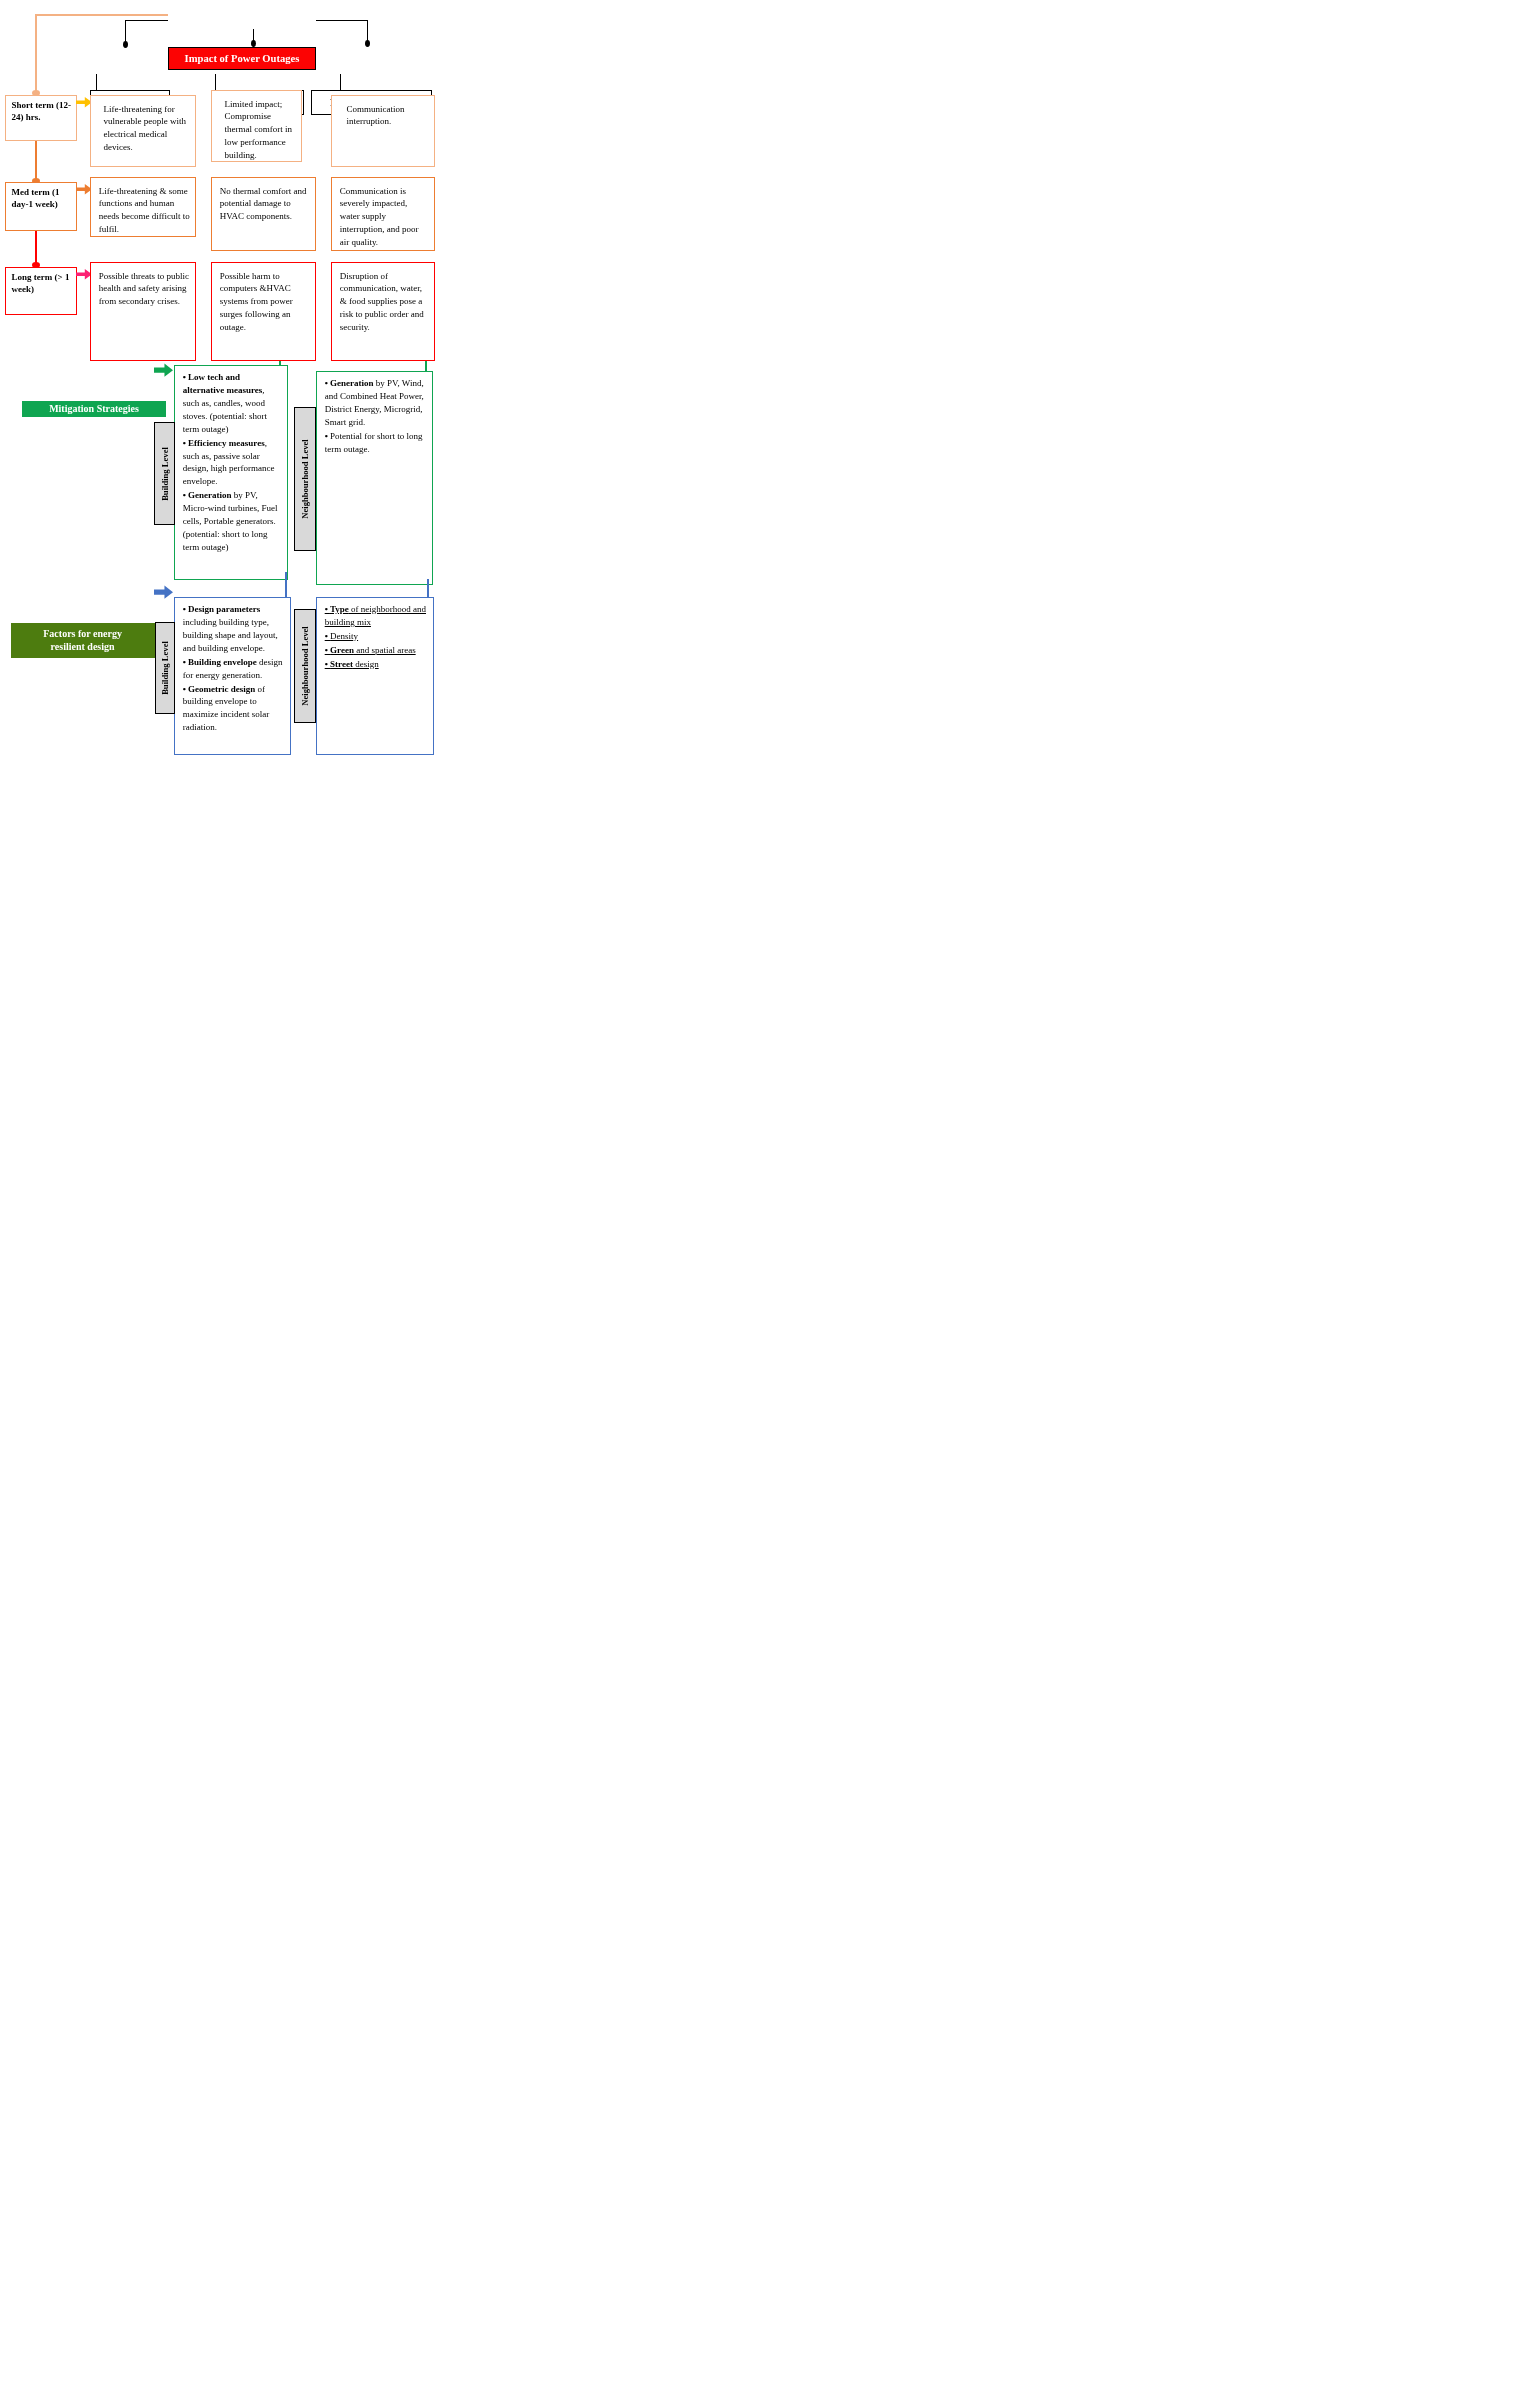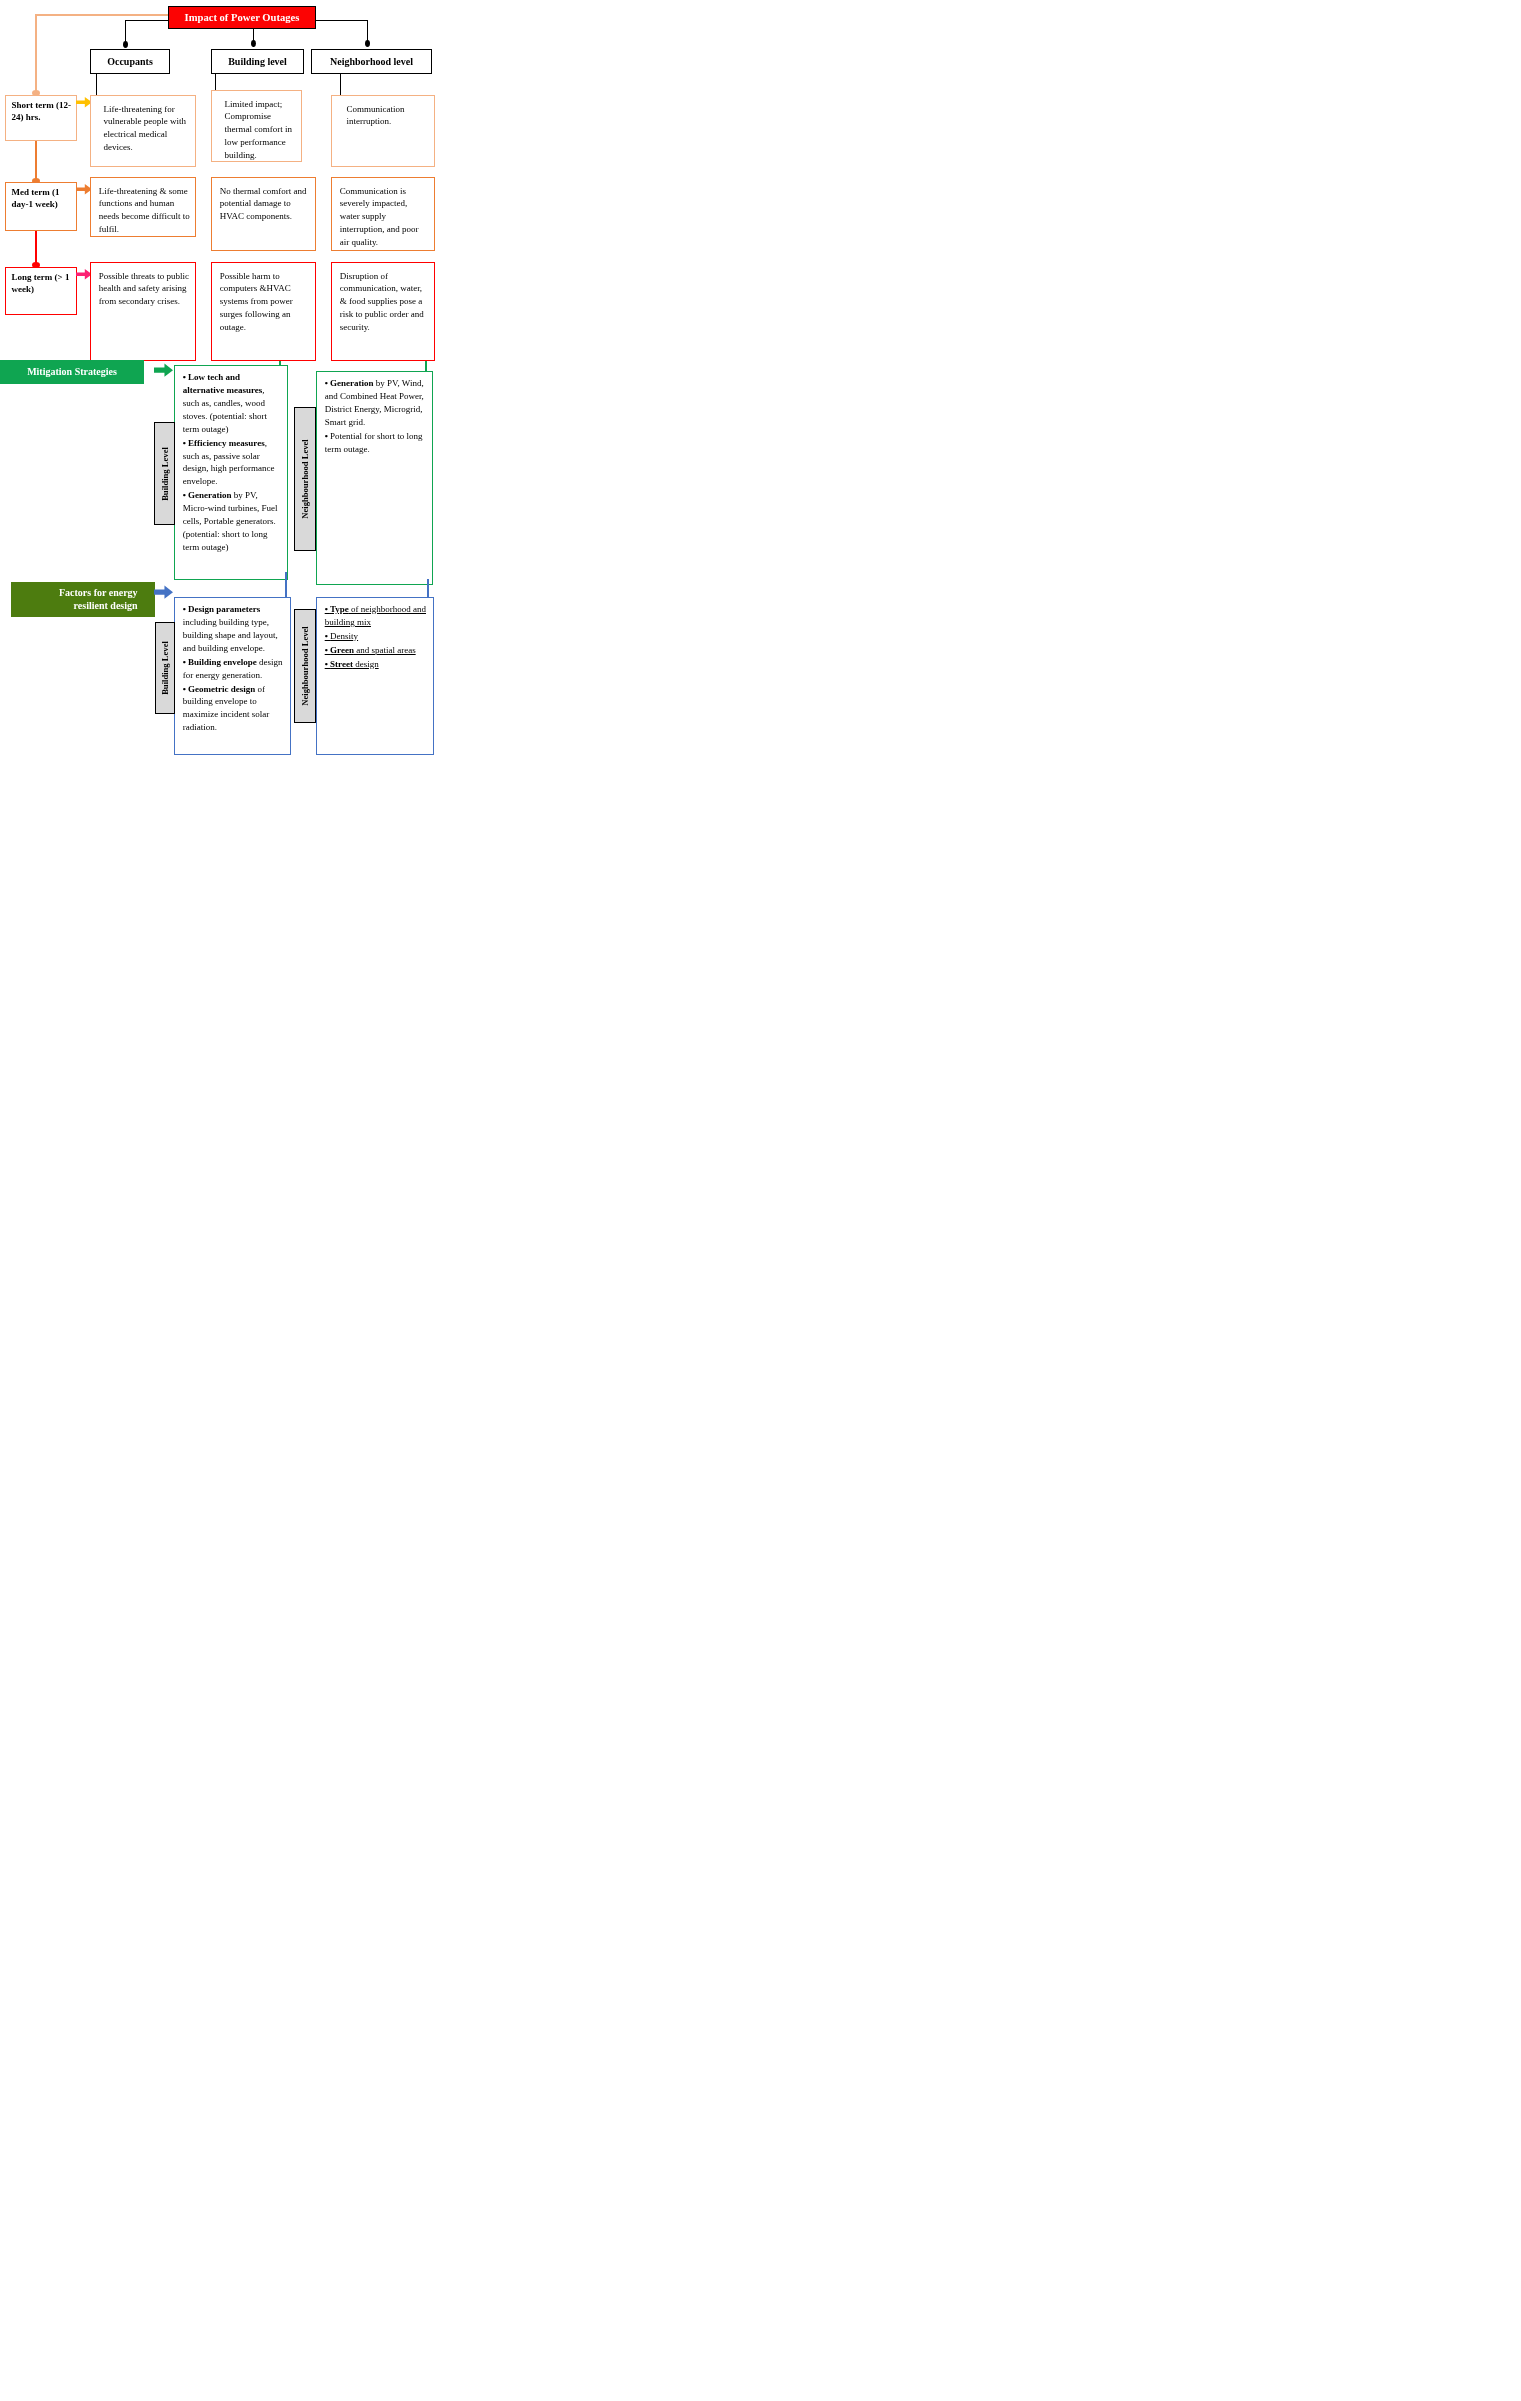--- a/index.html
+++ b/index.html
@@ -2,21 +2,21 @@
 <html style="font-size:7.7px"><head>
 <meta charset="utf-8">
 <style>
   html,body{margin:0;padding:0;background:#ffffff;}
   #canvas{
     position:relative;width:442px;height:767px;background:#ffffff;
     font-family:"Liberation Serif","DejaVu Serif",serif;color:#000;
     overflow:hidden;
   }
   .box{position:absolute;background:#fff;box-sizing:border-box;}
-  .center{display:flex;align-items:center;justify-content:center;text-align:right;}
+  .center{display:flex;align-items:center;justify-content:center;text-align:center;margin-top:41px;}
   .hdr{border:1.4px solid #000;font-weight:bold;font-size:10px;}
   .titlebox{background:#fc0303;border:1.4px solid #000;color:#fff;font-weight:bold;font-size:10.6px;}
   .rowlbl{font-weight:bold;font-size:9px;line-height:1.32;padding:4.3px 2.9px 0 5.8px;}
   .cell{font-size:9px;line-height:1.42;padding:6.7px 4.8px 0 7.7px;}
   .ln{position:absolute;}
   .dot{position:absolute;border-radius:50%;}
   .arrow{position:absolute;}
   .biglbl{color:#fff;font-weight:bold;font-size:10px;line-height:1.25;}
   .green{background:#0fa551;}
   .blue{background:#4d7c0f;}
@@ -116,21 +116,21 @@
   </div>
   <div class="box cell" style="left:331px;top:262px;width:104px;height:99px;border:1.9px solid #ff0000;">
     <span>Disruption of communication, water, &amp; food supplies pose a risk to public order and security.</span>
   </div>
 
   <div class="ln" style="left:279px;top:361px;width:1.9px;height:10.6px;background:#0fa551;"></div>
   <div class="dot" style="left:276px;top:369px;width:7.7px;height:7.7px;background:#0fa551;"></div>
   <div class="ln" style="left:425px;top:361px;width:1.9px;height:17.3px;background:#0fa551;"></div>
   <div class="dot" style="left:422px;top:376px;width:7.7px;height:7.7px;background:#0fa551;"></div>
 
-  <div class="box green center biglbl" style="left:0;top:360px;width:144px;height:24px;border:none;">
+  <div class="box green center biglbl" style="left:22px;top:360px;width:144px;height:16px;border:none;">
     <span>Mitigation Strategies</span>
   </div>
   <div class="arrow" style="left:154px;top:363px;width:19px;height:14.4px;background:#0fa551;clip-path:polygon(0 32%,55% 32%,55% 4%,100% 50%,55% 96%,55% 68%,0 68%);"></div>
 
   <div class="box outline-green bullets" style="left:174px;top:365px;width:114px;height:215px;">
       <div class="bullet"><span class="b">• </span><span class="b">Low tech and alternative measures</span><span>, such as, candles, wood stoves. (potential: short term outage)</span></div>
       <div class="bullet"><span class="b">• </span><span class="b">Efficiency measures</span><span>, such as, passive solar design, high performance envelope.</span></div>
       <div class="bullet"><span class="b">• </span><span class="b">Generation</span><span> by PV, Micro-wind turbines, Fuel cells, Portable generators. (potential: short to long term outage)</span></div>
     </div>
   <div class="box outline-green bullets" style="left:316px;top:371px;width:117px;height:214px;">

